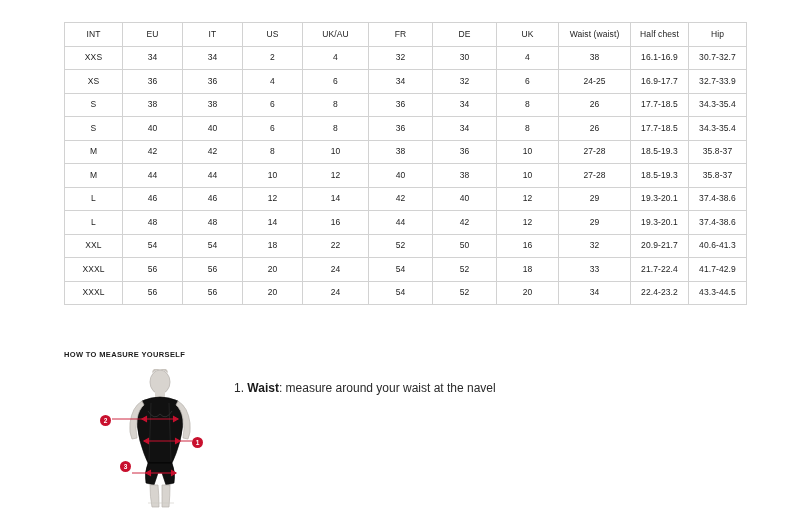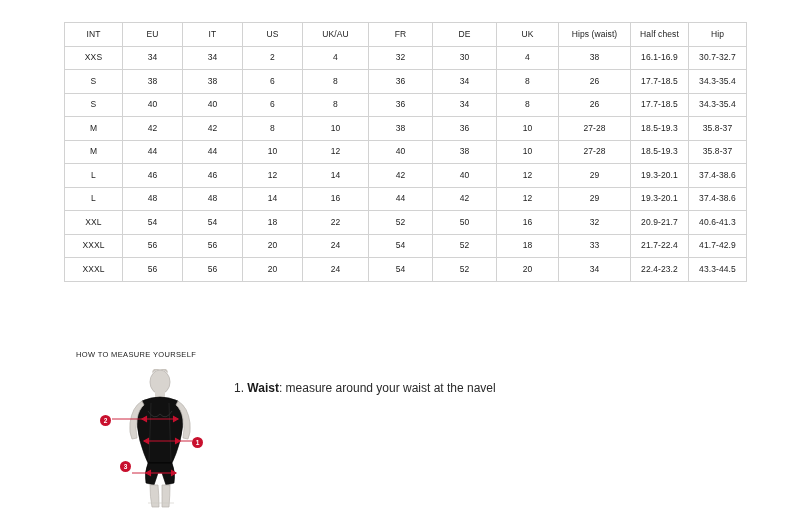--- a/index.html
+++ b/index.html
@@ -66,24 +66,24 @@
 
   
   .measure-section {
     position: absolute;
     left: 64px;
     top: 350px;
     width: 672px;
   }
   .measure-title {
     font-size: 7.5px;
-    font-weight: normal;
+    font-weight: bold;
     letter-spacing: .35px;
     color: #1a1a1a;
-    margin: 0 0 10px 12px;
+    margin: 0 0 10px 0;
   }
   .measure-body {
     position: relative;
     display: flex;
     align-items: flex-start;
   }
   .figure-box {
     position: relative;
     width: 120px;
     height: 140px;
@@ -152,38 +152,51 @@
       <thead>
         <tr>
           <th>INT</th>
           <th>EU</th>
           <th>IT</th>
           <th>US</th>
           <th>UK/AU</th>
           <th>FR</th>
           <th>DE</th>
           <th>UK</th>
-          <th>Hips (waist)</th>
+          <th>Waist (waist)</th>
           <th>Half chest</th>
           <th>Hip</th>
         </tr>
       </thead>
       <tbody>
         <tr>
           <td>XXS</td>
           <td>34</td>
           <td>34</td>
           <td>2</td>
           <td>4</td>
           <td>32</td>
           <td>30</td>
           <td>4</td>
           <td>38</td>
           <td>16.1-16.9</td>
           <td>30.7-32.7</td>
+        </tr>
+        <tr>
+          <td>XS</td>
+          <td>36</td>
+          <td>36</td>
+          <td>4</td>
+          <td>6</td>
+          <td>34</td>
+          <td>32</td>
+          <td>6</td>
+          <td>24-25</td>
+          <td>16.9-17.7</td>
+          <td>32.7-33.9</td>
         </tr>
         <tr>
           <td>S</td>
           <td>38</td>
           <td>38</td>
           <td>6</td>
           <td>8</td>
           <td>36</td>
           <td>34</td>
           <td>8</td>

